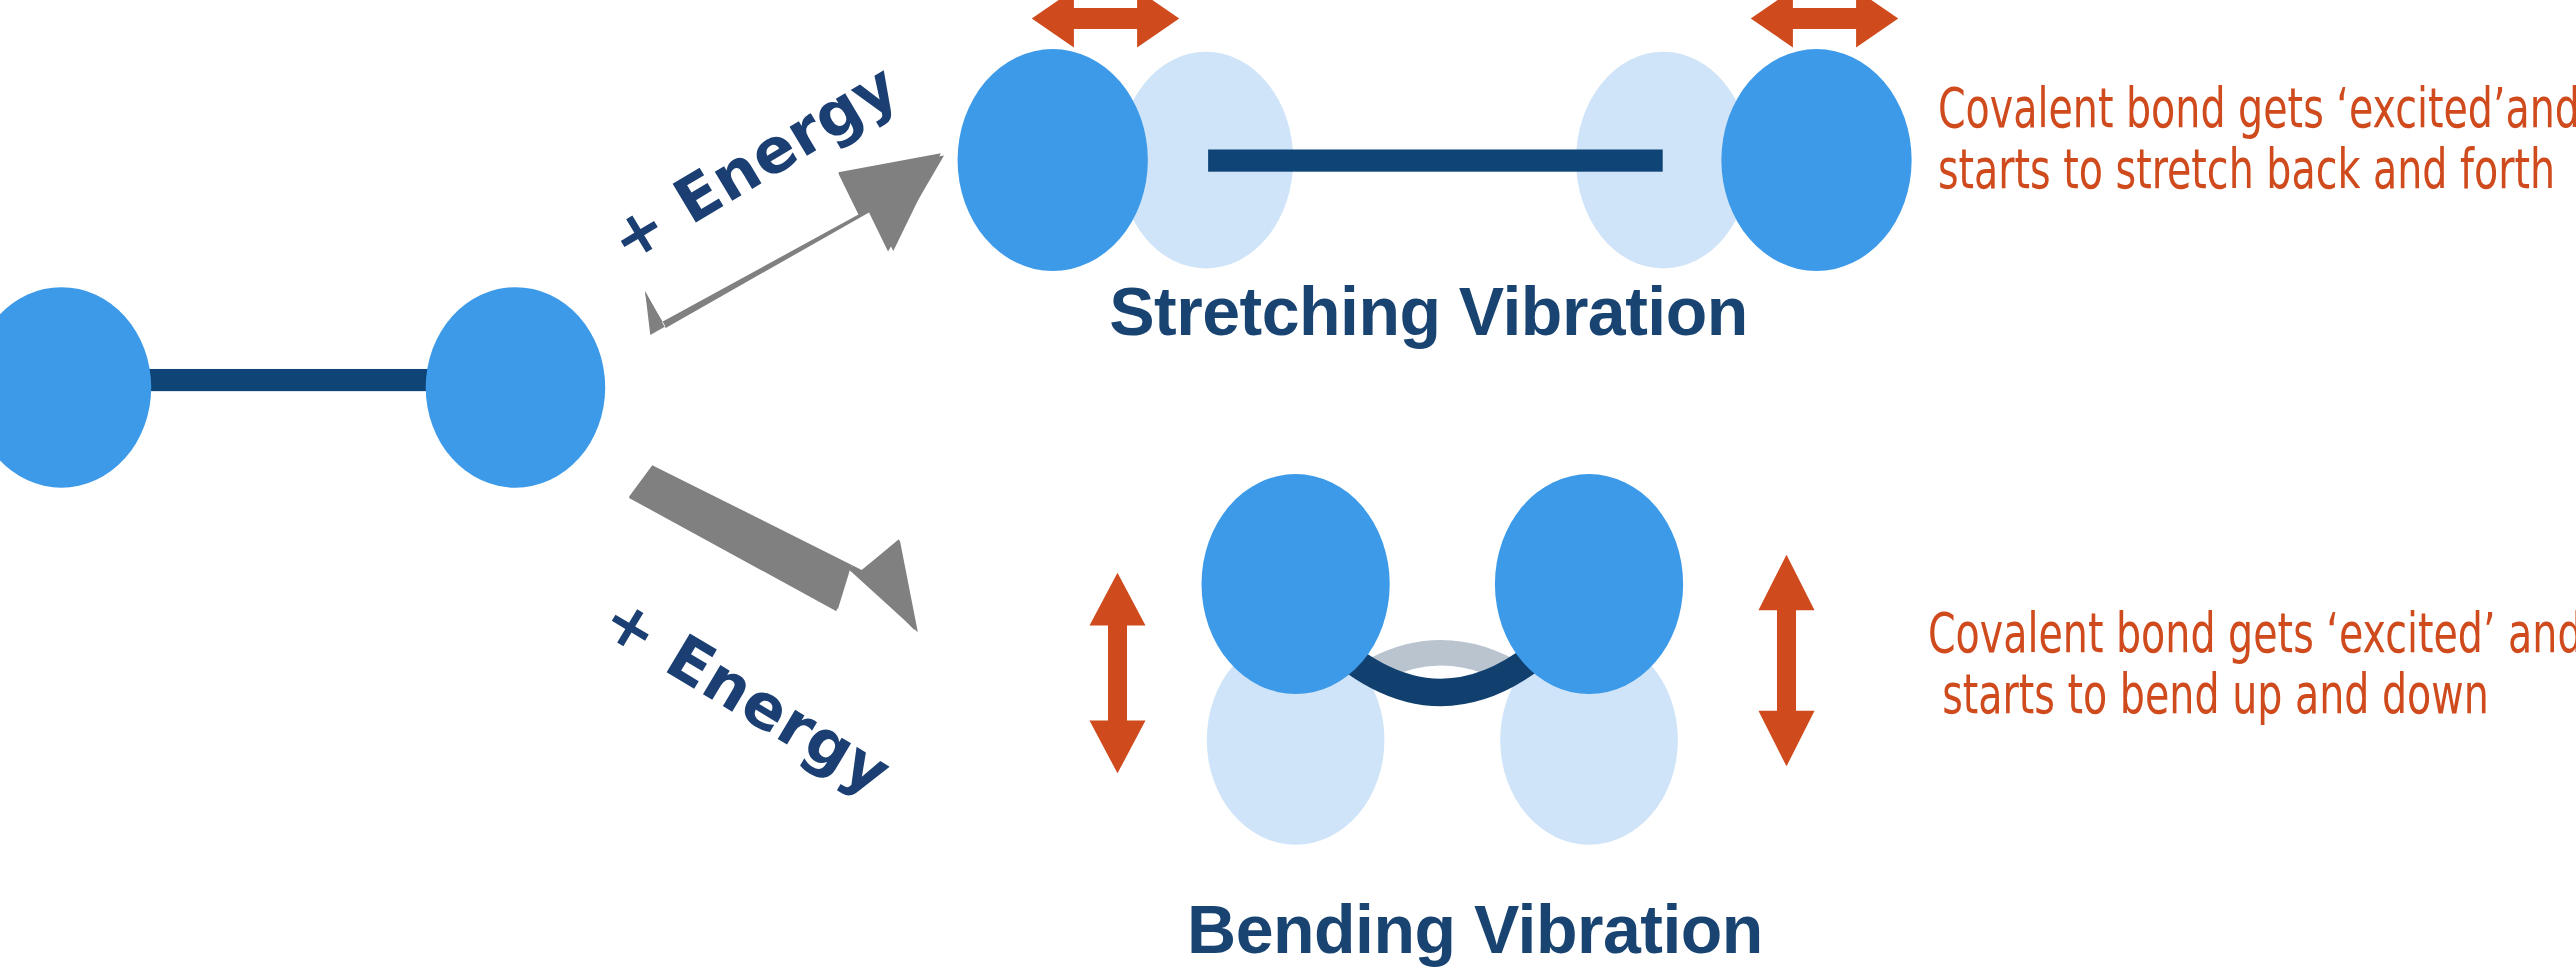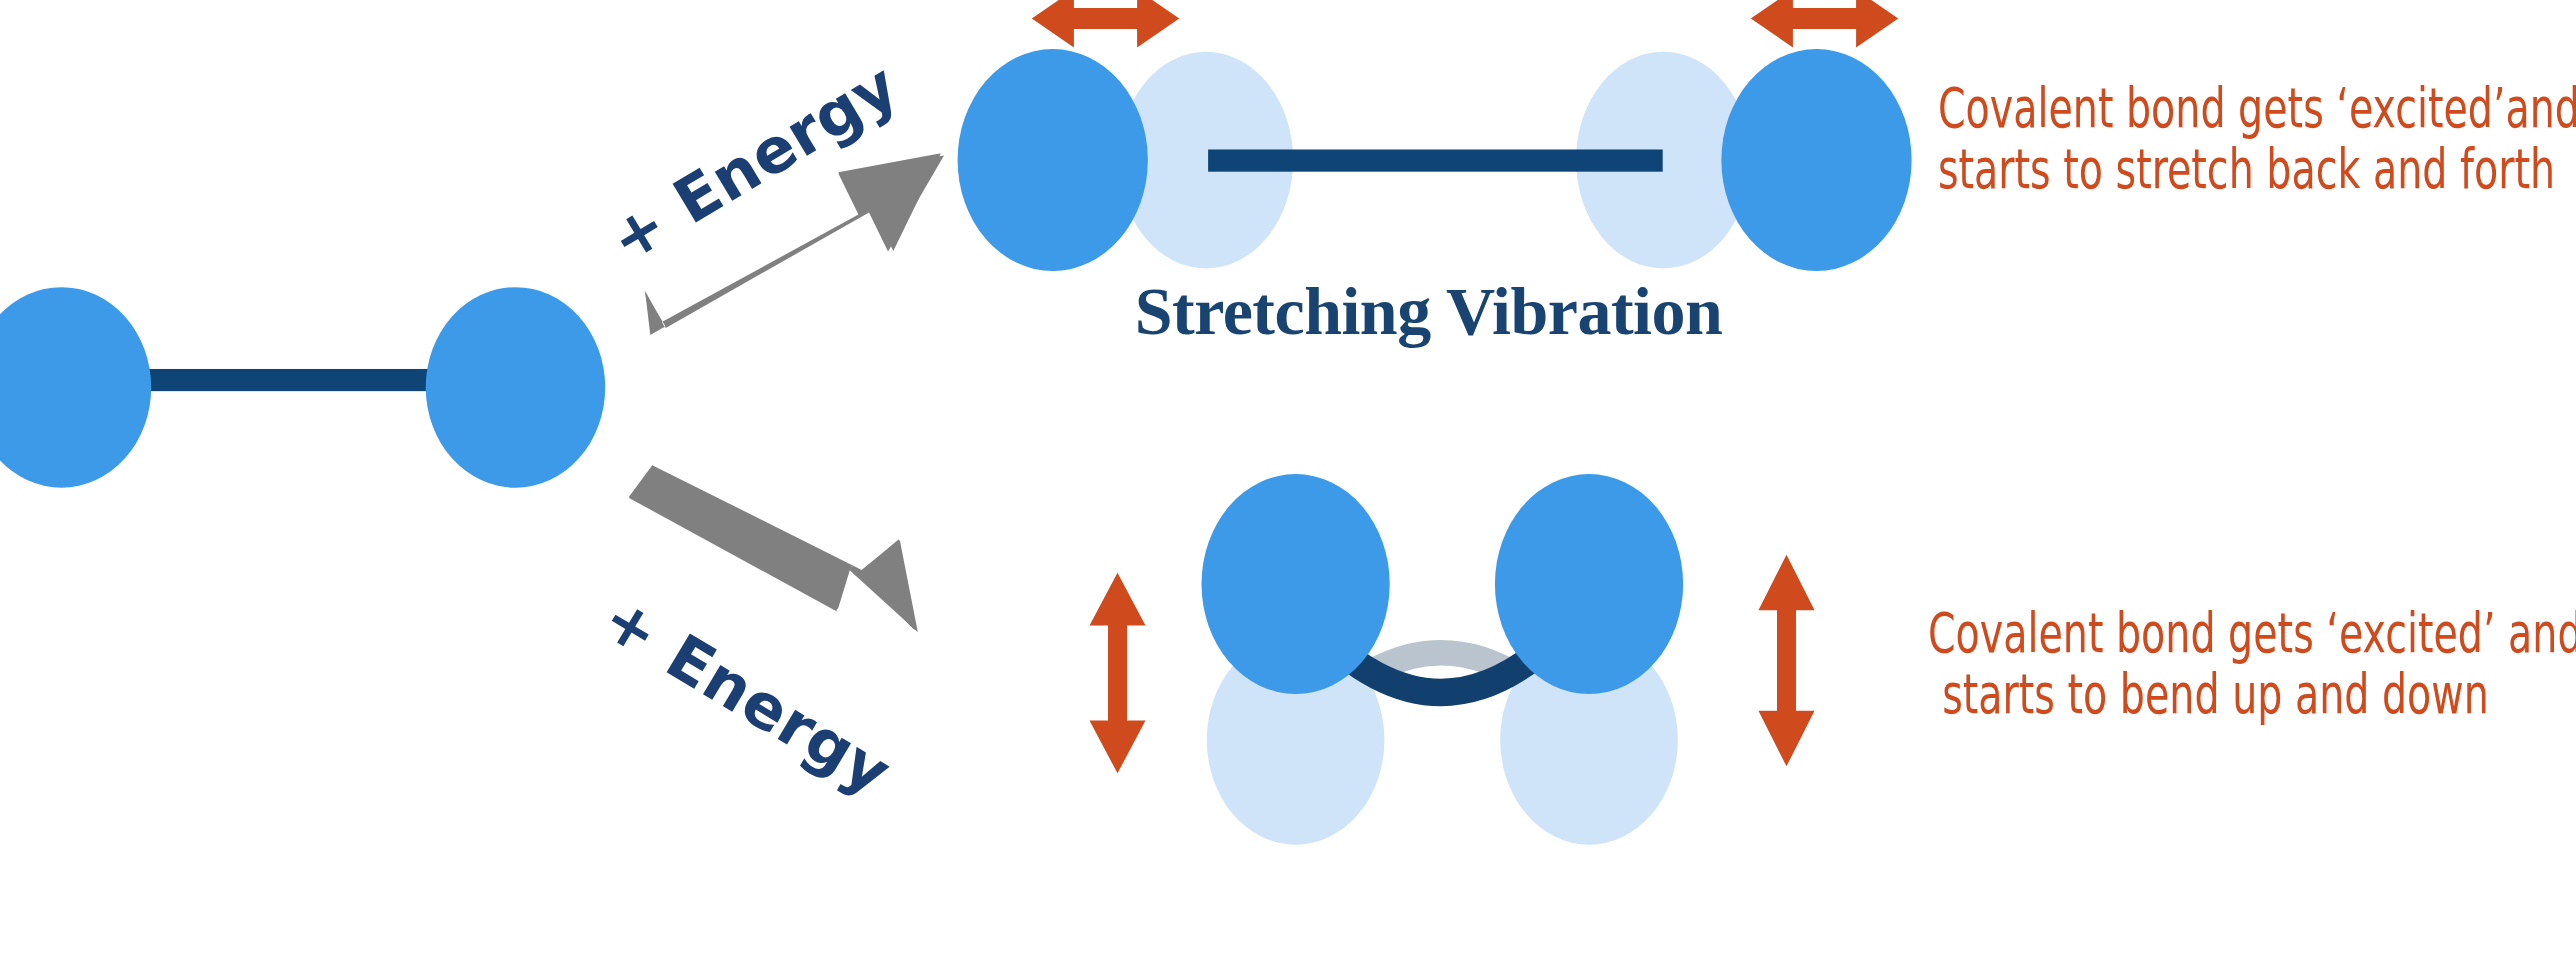--- a/index.html
+++ b/index.html
@@ -14,21 +14,21 @@
     font-family:"DejaVu Sans","Liberation Sans",sans-serif;
     font-weight:bold;
     font-size:62px;
     letter-spacing:0.5px;
     white-space:nowrap;
     transform-origin:0 50%;
   }
   .vib-label{
     position:absolute;
     color:#194472;
-    font-family:Liberation Serif, serif;
+    font-family:Liberation Sans, sans-serif;
     font-weight:bold;
     font-size:68px;
     white-space:nowrap;
     letter-spacing:-0.5px;
     text-align:center;
   }
   .note{
     position:absolute;
     color:#cf4a1c;
     font-family:"DejaVu Sans Condensed","Liberation Sans Narrow","Liberation Sans",sans-serif;
@@ -124,20 +124,21 @@
       <ellipse cx="300" cy="520" rx="168" ry="198" fill="#cfe4f8"></ellipse>
       <ellipse cx="855" cy="520" rx="168" ry="198" fill="#cfe4f8"></ellipse>
 
       <path d="M 330 300 Q 575 560 820 300" stroke="#11406e" stroke-width="52" fill="none" stroke-linecap="butt"></path>
 
       <ellipse cx="300" cy="225" rx="178" ry="208" fill="#3d9ae8"></ellipse>
       <ellipse cx="855" cy="225" rx="178" ry="208" fill="#3d9ae8"></ellipse>
     </svg>
   </div>
 
+  <div class="vib-label" style="left:1126px;top:890px;width:698px;">Bending Vibration</div>
 
   <div class="note" style="left:1856px;top:603px;width:719px;">
     <span>Covalent bond gets ‘excited’ and</span>
     <span>starts to bend up and down</span>
   </div>
 
 </div>
 
 
 </body></html>

